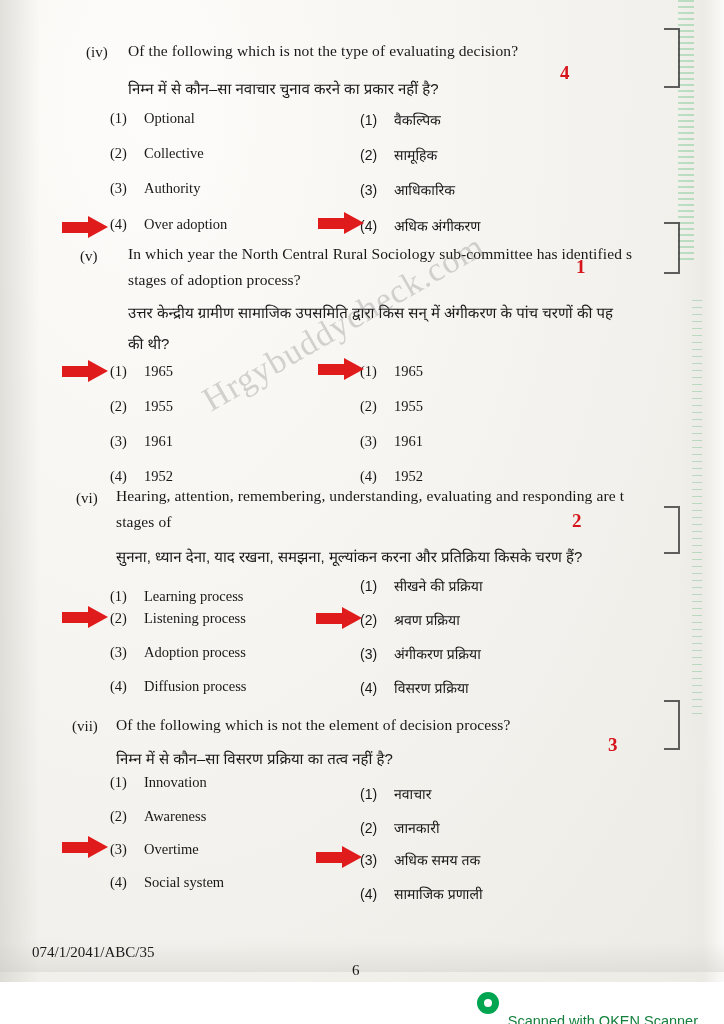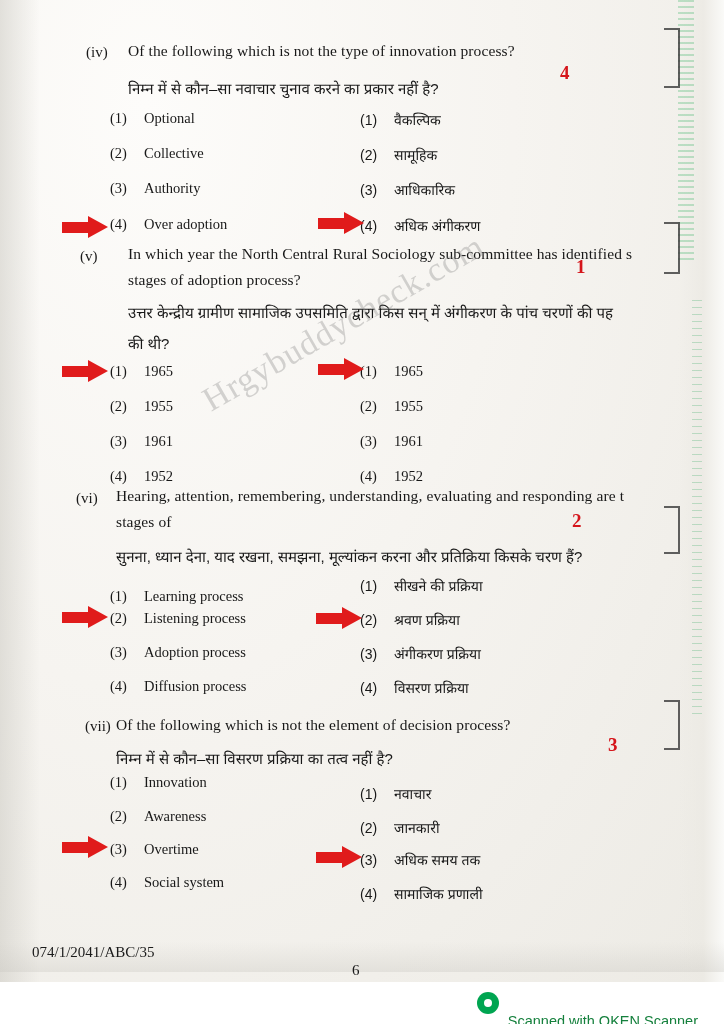--- a/index.html
+++ b/index.html
@@ -204,21 +204,21 @@
   <div class="shadow-bottom"></div>
 
   <div class="bracket" style="left:664px; top:28px; height:56px;"></div>
   <div class="bracket" style="left:664px; top:222px; height:48px;"></div>
   <div class="bracket" style="left:664px; top:506px; height:44px;"></div>
   <div class="bracket" style="left:664px; top:700px; height:46px;"></div>
 
   <div class="content">
 
     <div class="qnum" style="left:86px; top:44px;">(iv)</div>
-    <div class="qtext-en" style="left:128px; top:42px;">Of the following which is not the type of innovation process?</div>
+    <div class="qtext-en" style="left:128px; top:42px;">Of the following which is not the type of evaluating decision?</div>
     <div class="qtext-hi" style="left:128px; top:78px;">निम्न में से कौन–सा नवाचार चुनाव करने का प्रकार नहीं है?</div>
     <div class="rednum" style="left:560px; top:62px;">4</div>
 
     <div class="opt opt-en" style="left:110px; top:110px;">
       <span class="marker">(1)</span><span>Optional</span>
     </div>
     <div class="opt opt-en" style="left:110px; top:145px;">
       <span class="marker">(2)</span><span>Collective</span>
     </div>
     <div class="opt opt-en" style="left:110px; top:180px;">
@@ -326,21 +326,21 @@
 
     <div class="arrow" style="left:62px; top:606px;">
       <div class="shaft"></div>
         <div class="head"></div>
     </div>
     <div class="arrow" style="left:316px; top:607px;">
       <div class="shaft"></div>
         <div class="head"></div>
     </div>
 
-    <div class="qnum" style="left:72px; top:718px;margin-left:13px;">(vii)</div>
+    <div class="qnum" style="left:72px; top:718px;">(vii)</div>
     <div class="qtext-en" style="left:116px; top:716px;">Of the following which is not the element of decision process?</div>
     <div class="qtext-hi" style="left:116px; top:748px;">निम्न में से कौन–सा विसरण प्रक्रिया का तत्व नहीं है?</div>
     <div class="rednum" style="left:608px; top:734px;">3</div>
 
     <div class="opt opt-en" style="left:110px; top:774px;">
       <span class="marker">(1)</span><span>Innovation</span>
     </div>
     <div class="opt opt-en" style="left:110px; top:808px;">
       <span class="marker">(2)</span><span>Awareness</span>
     </div>

